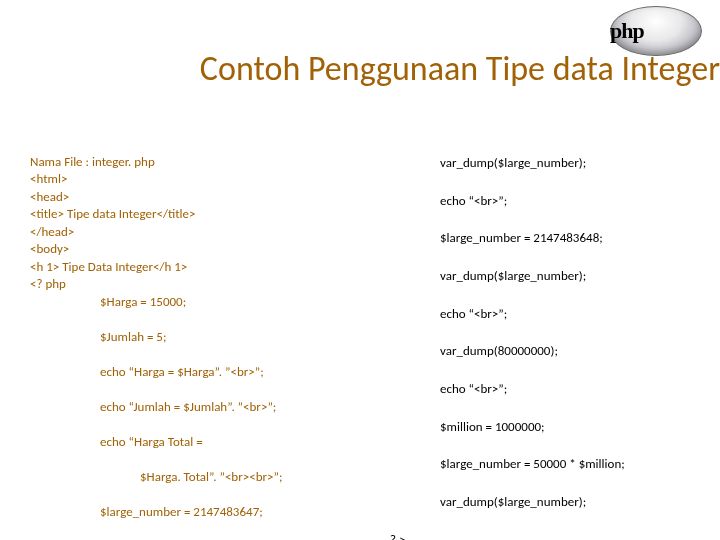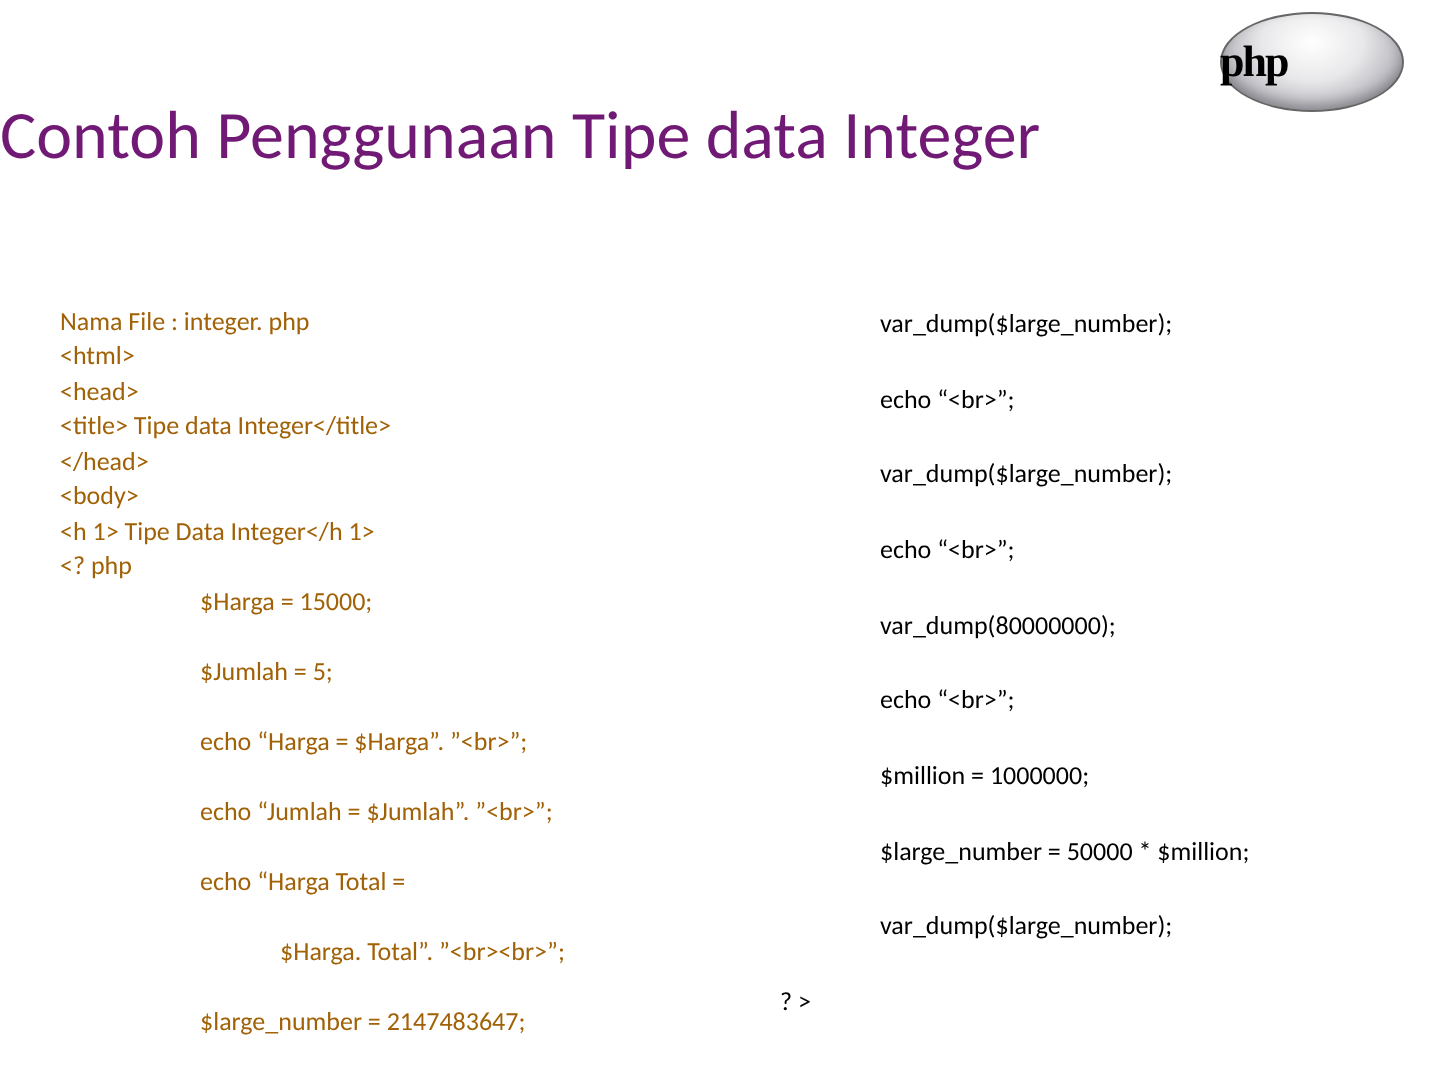--- a/index.html
+++ b/index.html
@@ -38,23 +38,23 @@
     font-weight: bold;
     font-size: 22px;
     color: #000;
     letter-spacing: -1px;
   }
   .title {
     position: absolute;
     top: 48px;
     left: 0;
     width: 100%;
-    text-align: left;
+    text-align: right;
     font-size: 34px;
-    color: #701a75;
+    color: #a16207;
     font-weight: 400;
     letter-spacing: 0px;
   }
   .cols {
     position: absolute;
     top: 135px;
     left: 30px;
     right: 30px;
     bottom: 30px;
     display: flex;
@@ -103,20 +103,21 @@
 <span class="indent1">$Jumlah = 5;</span>
 <span class="indent1">echo “Harga = $Harga”. ”&lt;br&gt;”;</span>
 <span class="indent1">echo “Jumlah = $Jumlah”. ”&lt;br&gt;”;</span>
 <span class="indent1">echo “Harga Total =</span>
 <span class="indent2">$Harga. Total”. ”&lt;br&gt;&lt;br&gt;”;</span>
 <span class="indent1">$large_number = 2147483647;</span>
   </div>
   <div class="col-right">
 <span class="r-indent">var_dump($large_number);</span>
 <span class="r-indent">echo “&lt;br&gt;”;</span>
+<span class="r-indent">$large_number = 2147483648;</span>
 <span class="r-indent">var_dump($large_number);</span>
 <span class="r-indent">echo “&lt;br&gt;”;</span>
 <span class="r-indent">var_dump(80000000);</span>
 <span class="r-indent">echo “&lt;br&gt;”;</span>
 <span class="r-indent">$million = 1000000;</span>
 <span class="r-indent">$large_number = 50000 * $million;</span>
 <span class="r-indent">var_dump($large_number);</span>
 <span>? &gt;</span>
 
 

